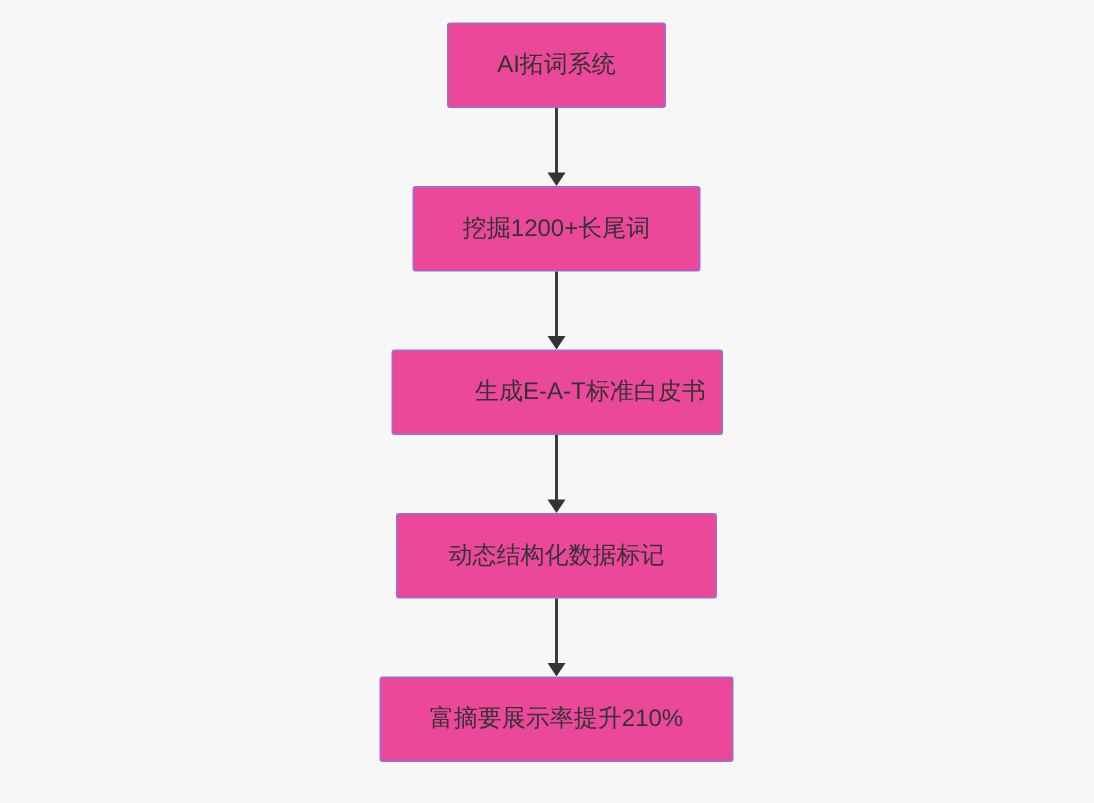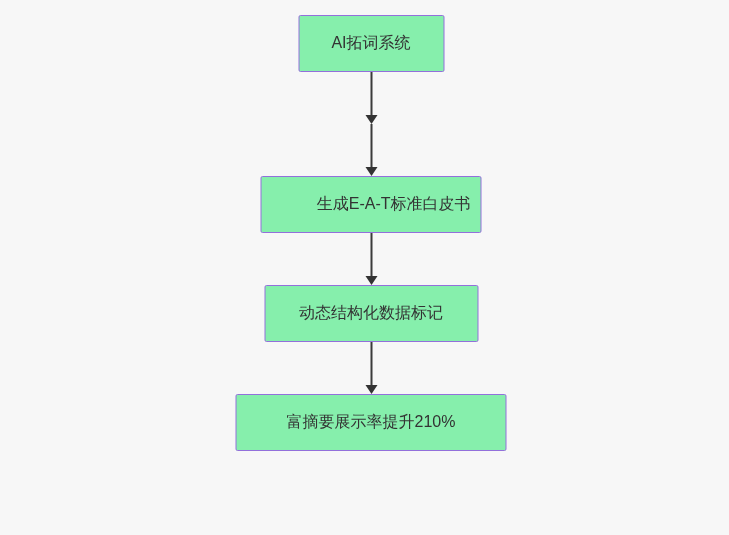--- a/index.html
+++ b/index.html
@@ -23,37 +23,37 @@
     left: 371px;
     top: 15px;
     transform: translateX(-50%);
     display: flex;
     flex-direction: column;
     align-items: center;
   }
   .node {
     box-sizing: border-box;
     height: 57px;
-    background: #86efac;
+    background: #ec4899;
     border: 1px solid #9370DB;
     border-radius: 2px;
     display: flex;
     align-items: center;
     justify-content: center;
     font-size: 16px;
     color: #333333;
     white-space: nowrap;
     padding: 0 10px;
   }
   
   .node.n1 { width: 146px; }
   .node.n2 { width: 192px; }
   .node.n3 { width: 221px; justify-content: flex-end; }
   .node.n4 { width: 214px; }
-  .node.n5 { width: 271px; justify-content: center; }
+  .node.n5 { width: 236px; justify-content: center; }
   .arrow {
     height: 52px;
     display: flex;
     flex-direction: column;
     align-items: center;
   }
   .arrow-line {
     width: 2px;
     flex: 1 1 auto;
     background: #3b3b3b;
@@ -75,20 +75,23 @@
 
     <div class="node n1">
       <span>AI拓词系统</span>
     </div>
 
     <div class="arrow">
       <div class="arrow-line"></div>
       <div class="arrow-head"></div>
     </div>
 
+    <div class="node n2">
+      <span>挖掘1200+长尾词</span>
+    </div>
 
     <div class="arrow">
       <div class="arrow-line"></div>
       <div class="arrow-head"></div>
     </div>
 
     <div class="node n3">
       <span>生成E-A-T标准白皮书</span>
     </div>
 

